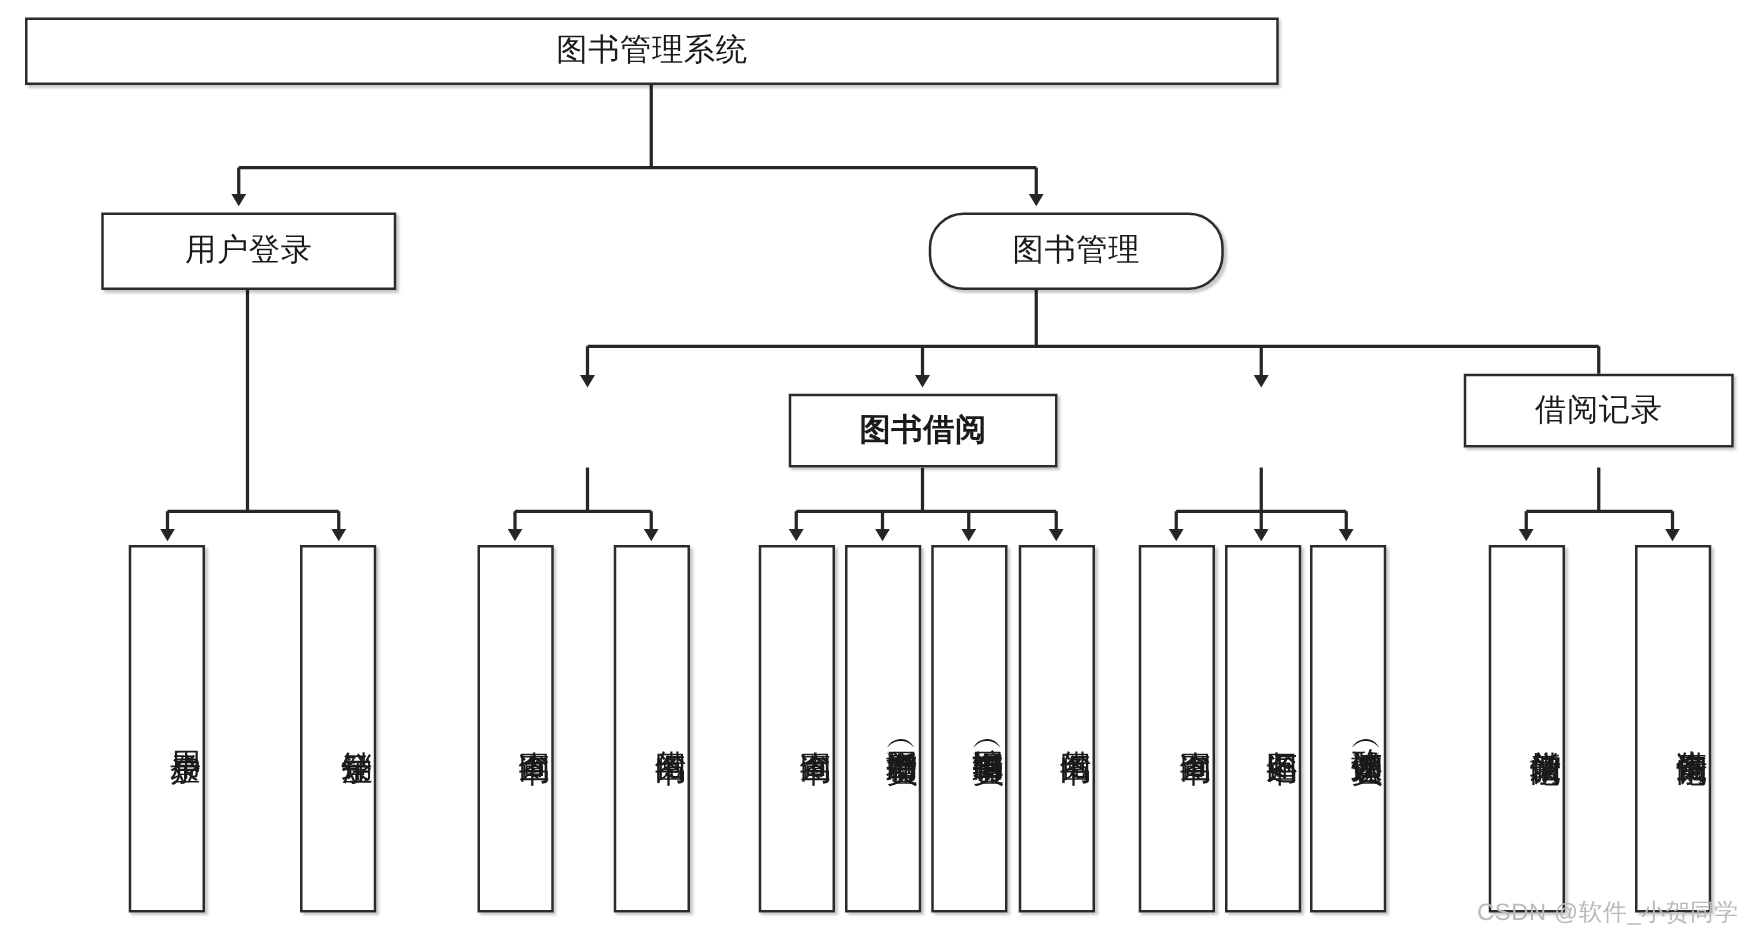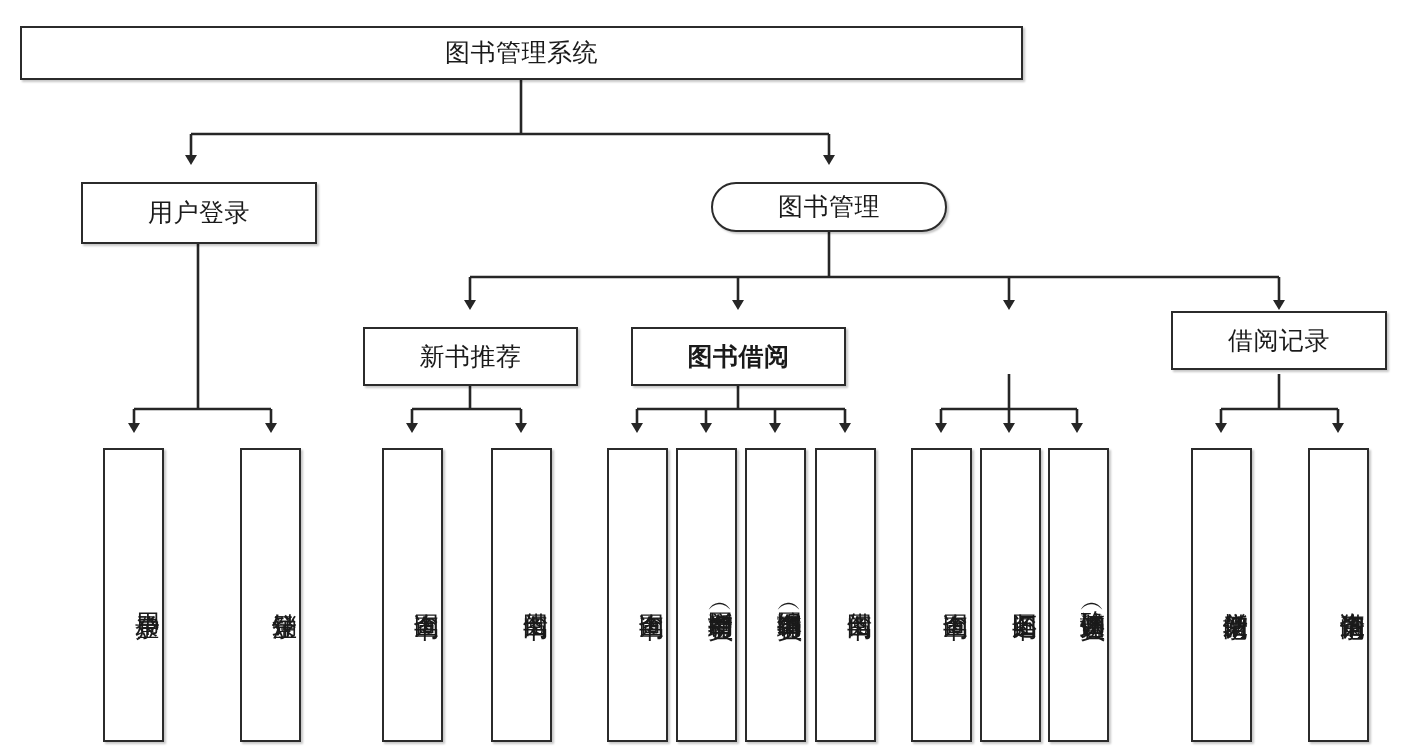--- a/index.html
+++ b/index.html
@@ -27,21 +27,20 @@
   .node {
     position: absolute;
     box-sizing: border-box;
     background: #ffffff;
     border: 2px solid #2b2b2b;
     box-shadow: 2px 2px 2px rgba(0,0,0,0.22);
     display: flex;
     align-items: center;
     justify-content: center;
     color: #1a1a1a;
-    margin-top: 12px;
   }
   .node.horiz {
     font-size: 25px;
     letter-spacing: 0.5px;
     line-height: 1.1;
   }
   .node.vert {
     writing-mode: vertical-rl;
     text-orientation: upright;
     font-size: 25px;
@@ -124,27 +123,24 @@
     </g>
   </svg>
 
   <div class="node horiz" style="left:20px; top:14px; width:1003px; height:54px;">
     <span class="node-label">图书管理系统</span>
   </div>
 
   <div class="node horiz" style="left:81px; top:170px; width:236px; height:62px;">
     <span class="node-label">用户登录</span>
   </div>
-  <div class="node horiz" style="left:711px; top:170px; width:236px; height:50px;border-radius:28px;">
+  <div class="node horiz" style="left:743px; top:170px; width:236px; height:62px;border-radius:28px;">
     <span class="node-label">图书管理</span>
   </div>
 
-  <div class="node horiz" style="left:363px; top:315px; width:215px; height:59px;">
-    <span class="node-label">新书推荐</span>
-  </div>
   <div class="node horiz" style="left:631px; top:315px; width:215px; height:59px;font-weight:bold;">
     <span class="node-label">图书借阅</span>
   </div>
   <div class="node horiz" style="left:1171px; top:299px; width:216px; height:59px;">
     <span class="node-label">借阅记录</span>
   </div>
 
   <div class="node vert" style="left:103px; top:436px; width:61px; height:294px;">
     <span class="node-label">用户登录</span>
   </div>
@@ -182,14 +178,15 @@
     <span class="node-label">确认归还（管理员）</span>
   </div>
 
   <div class="node vert tall-text" style="left:1191px; top:436px; width:61px; height:294px;">
     <span class="node-label">新增借阅记录</span>
   </div>
   <div class="node vert tall-text" style="left:1308px; top:436px; width:61px; height:294px;">
     <span class="node-label">查询借阅记录</span>
   </div>
 
+  <div class="watermark">CSDN @软件_小贺同学</div>
 
 </div>
 
 </body></html>

